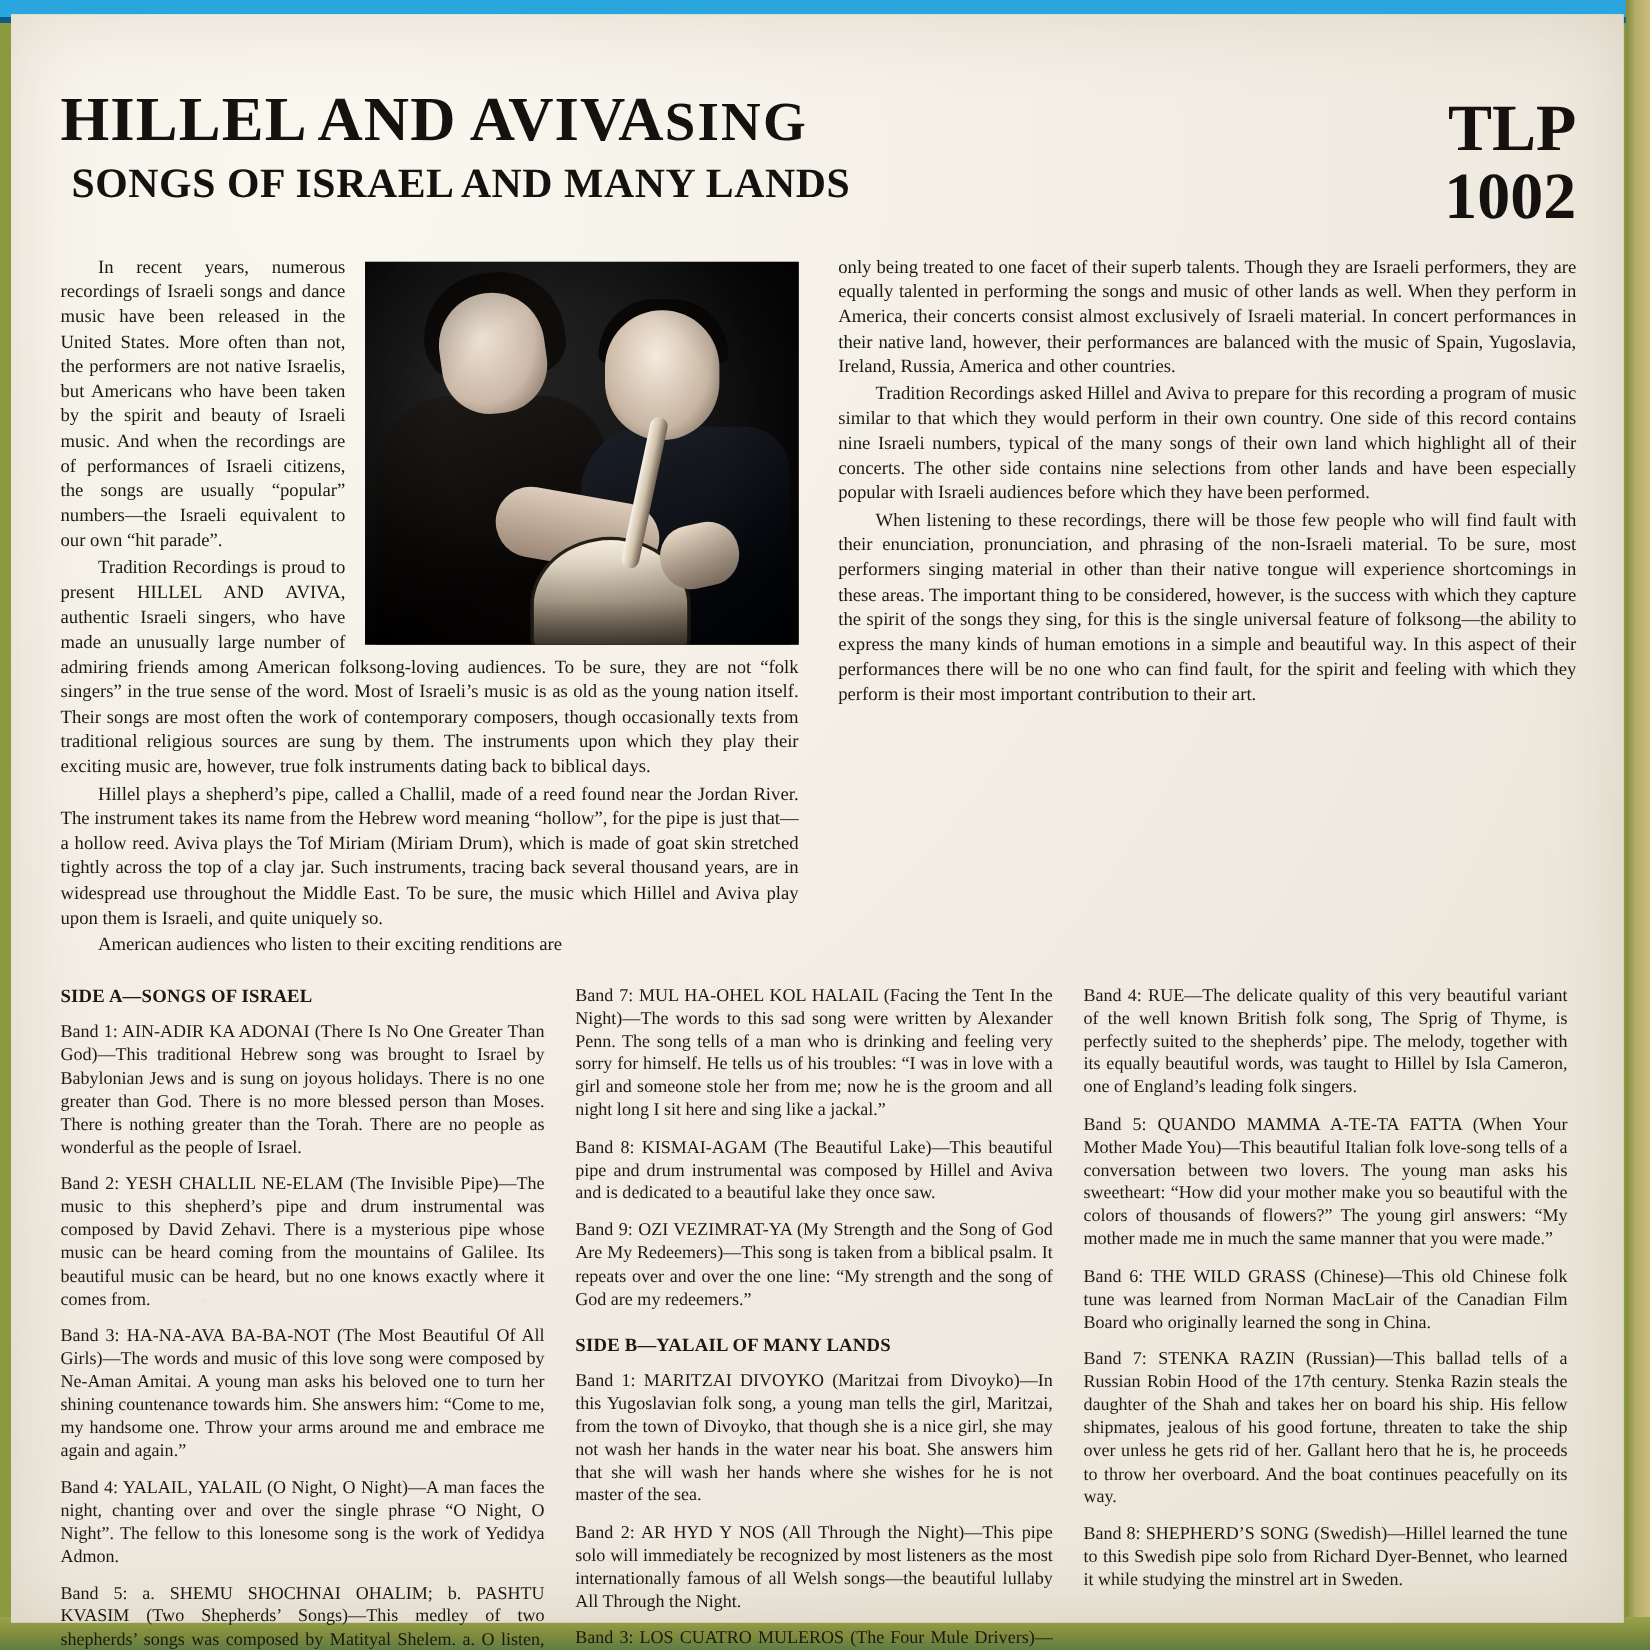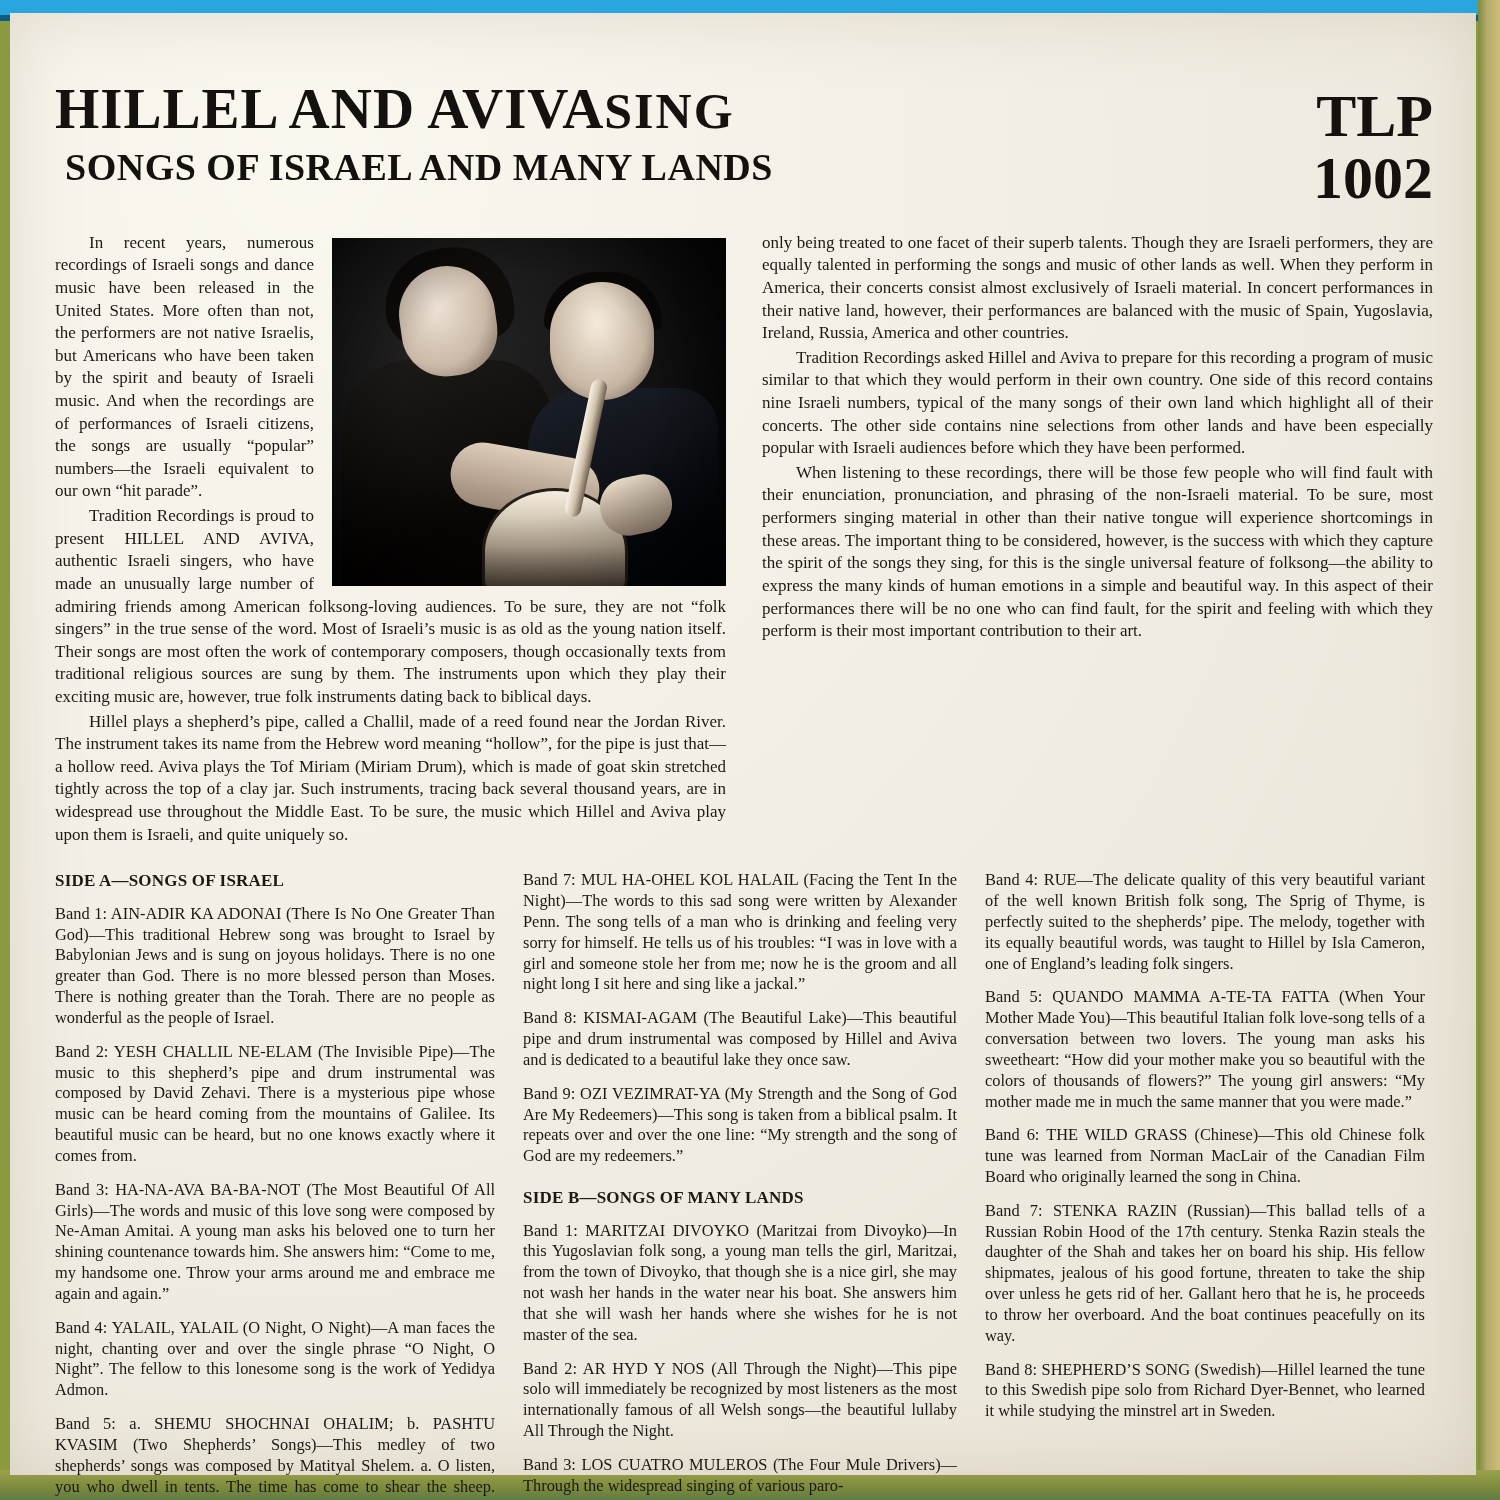--- a/index.html
+++ b/index.html
@@ -278,20 +278,21 @@
             <div class="woman-arm"></div>
             <div class="drum"></div>
             <div class="pipe"></div>
             <div class="hand"></div>
             <div class="vignette"></div>
           </div>
         </div>
         <p>In recent years, numerous recordings of Israeli songs and dance music have been released in the United States. More often than not, the performers are not native Israelis, but Americans who have been taken by the spirit and beauty of Israeli music. And when the recordings are of performances of Israeli citizens, the songs are usually “popular” numbers—the Israeli equivalent to our own “hit parade”.</p>
         <p>Tradition Recordings is proud to present HILLEL AND AVIVA, authentic Israeli singers, who have made an unusually large number of admiring friends among American folksong-loving audiences. To be sure, they are not “folk singers” in the true sense of the word. Most of Israeli’s music is as old as the young nation itself. Their songs are most often the work of contemporary composers, though occasionally texts from traditional religious sources are sung by them. The instruments upon which they play their exciting music are, however, true folk instruments dating back to biblical days.</p>
         <p>Hillel plays a shepherd’s pipe, called a Challil, made of a reed found near the Jordan River. The instrument takes its name from the Hebrew word meaning “hollow”, for the pipe is just that—a hollow reed. Aviva plays the Tof Miriam (Miriam Drum), which is made of goat skin stretched tightly across the top of a clay jar. Such instruments, tracing back several thousand years, are in widespread use throughout the Middle East. To be sure, the music which Hillel and Aviva play upon them is Israeli, and quite uniquely so.</p>
+        <p>American audiences who listen to their exciting renditions are</p>
       </div>
       <div class="intro-col">
         <p style="text-indent:0">only being treated to one facet of their superb talents. Though they are Israeli performers, they are equally talented in performing the songs and music of other lands as well. When they perform in America, their concerts consist almost exclusively of Israeli material. In concert performances in their native land, however, their performances are balanced with the music of Spain, Yugoslavia, Ireland, Russia, America and other countries.</p>
         <p>Tradition Recordings asked Hillel and Aviva to prepare for this recording a program of music similar to that which they would perform in their own country. One side of this record contains nine Israeli numbers, typical of the many songs of their own land which highlight all of their concerts. The other side contains nine selections from other lands and have been especially popular with Israeli audiences before which they have been performed.</p>
         <p>When listening to these recordings, there will be those few people who will find fault with their enunciation, pronunciation, and phrasing of the non-Israeli material. To be sure, most performers singing material in other than their native tongue will experience shortcomings in these areas. The important thing to be considered, however, is the success with which they capture the spirit of the songs they sing, for this is the single universal feature of folksong—the ability to express the many kinds of human emotions in a simple and beautiful way. In this aspect of their performances there will be no one who can find fault, for the spirit and feeling with which they perform is their most important contribution to their art.</p>
       </div>
     </div>
 
     <div class="notes">
 
@@ -302,21 +303,21 @@
         <p>Band 3: HA-NA-AVA BA-BA-NOT (The Most Beautiful Of All Girls)—The words and music of this love song were composed by Ne-Aman Amitai. A young man asks his beloved one to turn her shining countenance towards him. She answers him: “Come to me, my handsome one. Throw your arms around me and embrace me again and again.”</p>
         <p>Band 4: YALAIL, YALAIL (O Night, O Night)—A man faces the night, chanting over and over the single phrase “O Night, O Night”. The fellow to this lonesome song is the work of Yedidya Admon.</p>
         <p>Band 5: a. SHEMU SHOCHNAI OHALIM; b. PASHTU KVASIM (Two Shepherds’ Songs)—This medley of two shepherds’ songs was composed by Matityal Shelem. a. O listen, you who dwell in tents. The time has come to shear the sheep. Their hair is long and they are ready to be sheared. b. The festive time is coming when the sheep will be sheared; there will be dancing and singing throughout the night until the dawn comes.</p>
 
       </div>
 
       <div class="notes-col mid">
         <p>Band 7: MUL HA-OHEL KOL HALAIL (Facing the Tent In the Night)—The words to this sad song were written by Alexander Penn. The song tells of a man who is drinking and feeling very sorry for himself. He tells us of his troubles: “I was in love with a girl and someone stole her from me; now he is the groom and all night long I sit here and sing like a jackal.”</p>
         <p>Band 8: KISMAI-AGAM (The Beautiful Lake)—This beautiful pipe and drum instrumental was composed by Hillel and Aviva and is dedicated to a beautiful lake they once saw.</p>
         <p>Band 9: OZI VEZIMRAT-YA (My Strength and the Song of God Are My Redeemers)—This song is taken from a biblical psalm. It repeats over and over the one line: “My strength and the song of God are my redeemers.”</p>
-        <div class="side-head second">SIDE B—SONGS OF MANY LANDS</div>
+        <div class="side-head second">SIDE B—YALAIL OF MANY LANDS</div>
         <p>Band 1: MARITZAI DIVOYKO (Maritzai from Divoyko)—In this Yugoslavian folk song, a young man tells the girl, Maritzai, from the town of Divoyko, that though she is a nice girl, she may not wash her hands in the water near his boat. She answers him that she will wash her hands where she wishes for he is not master of the sea.</p>
         <p>Band 2: AR HYD Y NOS (All Through the Night)—This pipe solo will immediately be recognized by most listeners as the most internationally famous of all Welsh songs—the beautiful lullaby All Through the Night.</p>
         <p>Band 3: LOS CUATRO MULEROS (The Four Mule Drivers)—Through the widespread singing of various paro-</p>
 
       </div>
 
       <div class="notes-col">
         <p>Band 4: RUE—The delicate quality of this very beautiful variant of the well known British folk song, The Sprig of Thyme, is perfectly suited to the shepherds’ pipe. The melody, together with its equally beautiful words, was taught to Hillel by Isla Cameron, one of England’s leading folk singers.</p>
         <p>Band 5: QUANDO MAMMA A-TE-TA FATTA (When Your Mother Made You)—This beautiful Italian folk love-song tells of a conversation between two lovers. The young man asks his sweetheart: “How did your mother make you so beautiful with the colors of thousands of flowers?” The young girl answers: “My mother made me in much the same manner that you were made.”</p>
         <p>Band 6: THE WILD GRASS (Chinese)—This old Chinese folk tune was learned from Norman MacLair of the Canadian Film Board who originally learned the song in China.</p>

